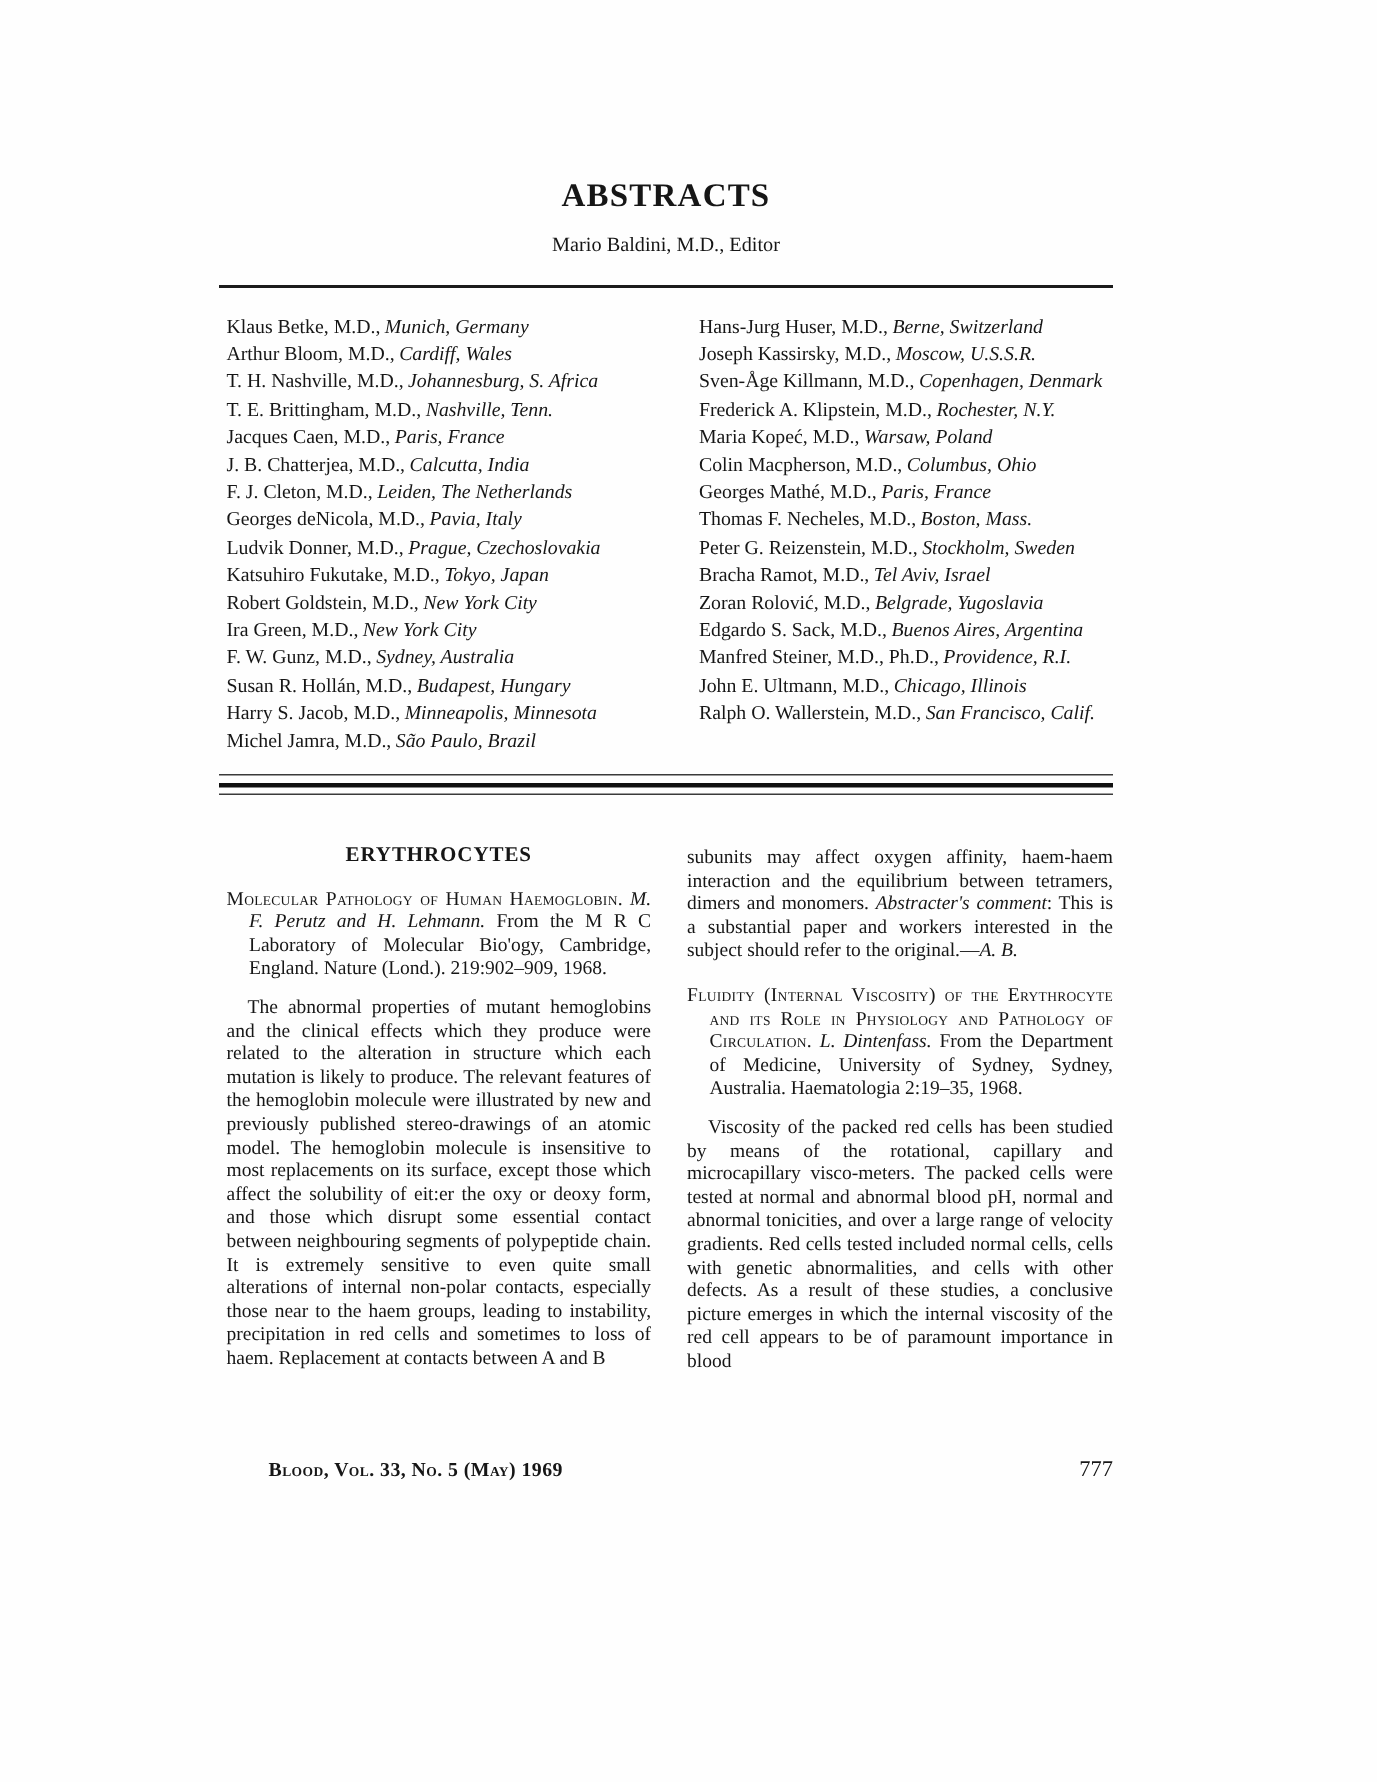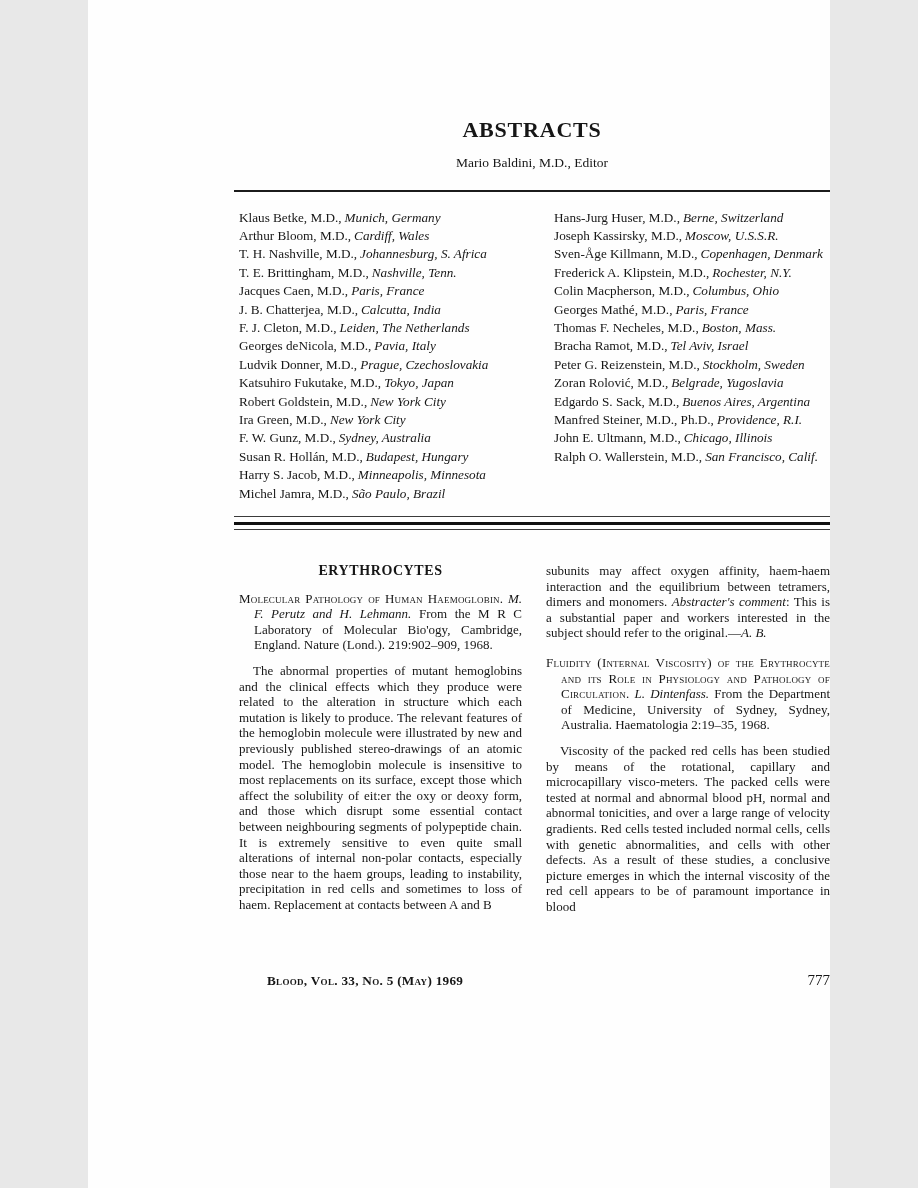--- a/index.html
+++ b/index.html
@@ -1,18 +1,18 @@
 <!DOCTYPE html>
 <html><head>
 <meta charset="utf-8">
 <style>
   html, body { margin: 0; padding: 0; background: #e8e8e8; }
   .page {
     position: relative;
-    width: 742px;
+    width: 918px;
     height: 1188px;
     margin: 0 auto;
     background: #fefefe;
     font-family: "Liberation Serif", "DejaVu Serif", serif;
     color: #161616;
     overflow: hidden;
   }
   .sheet { position: absolute; left: 146px; top: 0; width: 596px; }
 
   .doc-title {
@@ -114,25 +114,26 @@
         <li class="editor-item"><span>F. W. Gunz, M.D.,</span><span class="editor-place">Sydney, Australia</span></li>
         <li class="editor-item"><span>Susan R. Hollán, M.D.,</span><span class="editor-place">Budapest, Hungary</span></li>
         <li class="editor-item"><span>Harry S. Jacob, M.D.,</span><span class="editor-place">Minneapolis, Minnesota</span></li>
         <li class="editor-item"><span>Michel Jamra, M.D.,</span><span class="editor-place">São Paulo, Brazil</span></li>
       </ul>
       <ul class="editor-col">
         <li class="editor-item"><span>Hans-Jurg Huser, M.D.,</span><span class="editor-place">Berne, Switzerland</span></li>
         <li class="editor-item"><span>Joseph Kassirsky, M.D.,</span><span class="editor-place">Moscow, U.S.S.R.</span></li>
         <li class="editor-item"><span>Sven-Åge Killmann, M.D.,</span><span class="editor-place">Copenhagen, Denmark</span></li>
         <li class="editor-item"><span>Frederick A. Klipstein, M.D.,</span><span class="editor-place">Rochester, N.Y.</span></li>
+        <li class="editor-item"><span>Maria Kopeć, M.D.,</span><span class="editor-place">Warsaw, Poland</span></li>
         <li class="editor-item"><span>Colin Macpherson, M.D.,</span><span class="editor-place">Columbus, Ohio</span></li>
         <li class="editor-item"><span>Georges Mathé, M.D.,</span><span class="editor-place">Paris, France</span></li>
         <li class="editor-item"><span>Thomas F. Necheles, M.D.,</span><span class="editor-place">Boston, Mass.</span></li>
+        <li class="editor-item"><span>Peter G. Reizenstein, M.D.,</span><span class="editor-place">Stockholm, Sweden</span></li>
         <li class="editor-item"><span>Bracha Ramot, M.D.,</span><span class="editor-place">Tel Aviv, Israel</span></li>
-        <li class="editor-item"><span>Peter G. Reizenstein, M.D.,</span><span class="editor-place">Stockholm, Sweden</span></li>
         <li class="editor-item"><span>Zoran Rolović, M.D.,</span><span class="editor-place">Belgrade, Yugoslavia</span></li>
         <li class="editor-item"><span>Edgardo S. Sack, M.D.,</span><span class="editor-place">Buenos Aires, Argentina</span></li>
         <li class="editor-item"><span>Manfred Steiner, M.D., Ph.D.,</span><span class="editor-place">Providence, R.I.</span></li>
         <li class="editor-item"><span>John E. Ultmann, M.D.,</span><span class="editor-place">Chicago, Illinois</span></li>
         <li class="editor-item"><span>Ralph O. Wallerstein, M.D.,</span><span class="editor-place">San Francisco, Calif.</span></li>
       </ul>
     </div>
 
     <div class="rule-triple">
       <div class="t1"></div>

